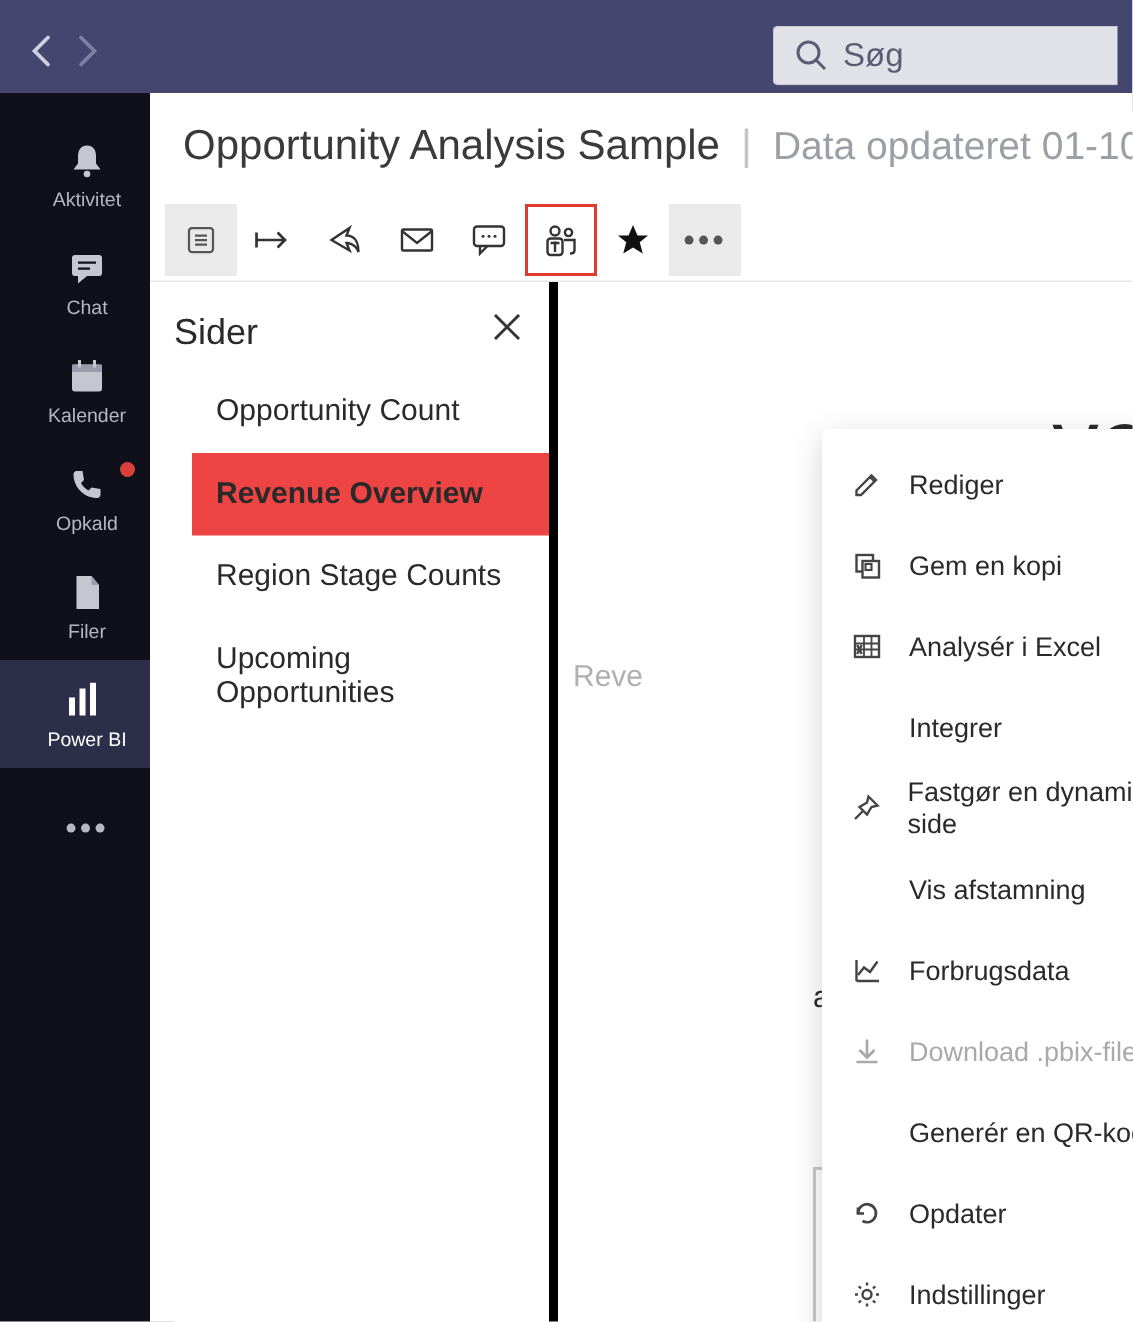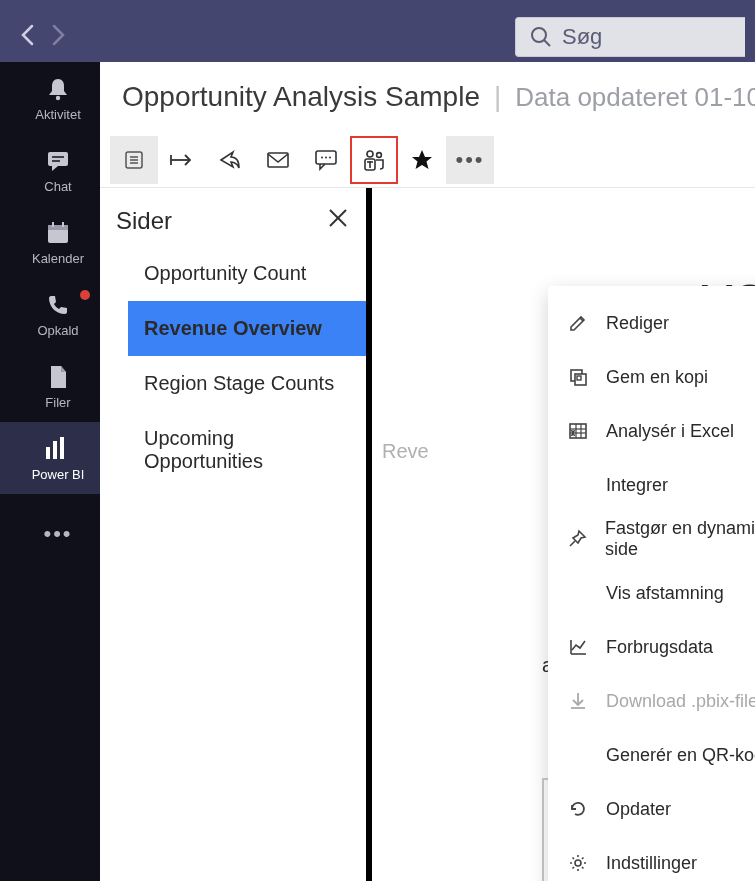--- a/index.html
+++ b/index.html
@@ -36,20 +36,21 @@
 
   
   .left-rail {
     position: absolute;
     top: 62px; left: 0; bottom: 0;
     width: 116px;
     background: #10101a;
     display: flex;
     flex-direction: column;
     align-items: center;
+    padding-top: 18px;
   }
   .rail-item {
     width: 100%;
     height: 72px;
     display: flex;
     flex-direction: column;
     align-items: center;
     justify-content: center;
     gap: 4px;
     color: #b7b7c4;
@@ -143,21 +144,21 @@
   }
   .pages-head .close { cursor:pointer; color:#333; }
   .page-item {
     padding: 16px 16px;
     font-size: 20px;
     color: #2a2a2a;
     cursor: pointer;
     margin-left: 28px;
   }
   .page-item.active {
-    background: #3b82f6;
+    background: #ef4444;
     font-weight:600;
   }
 
   
   .canvas-area {
     position:absolute;
     top:126px; left:272px; right:0; bottom:0;
     background:#fff;
     overflow:hidden;
   }

